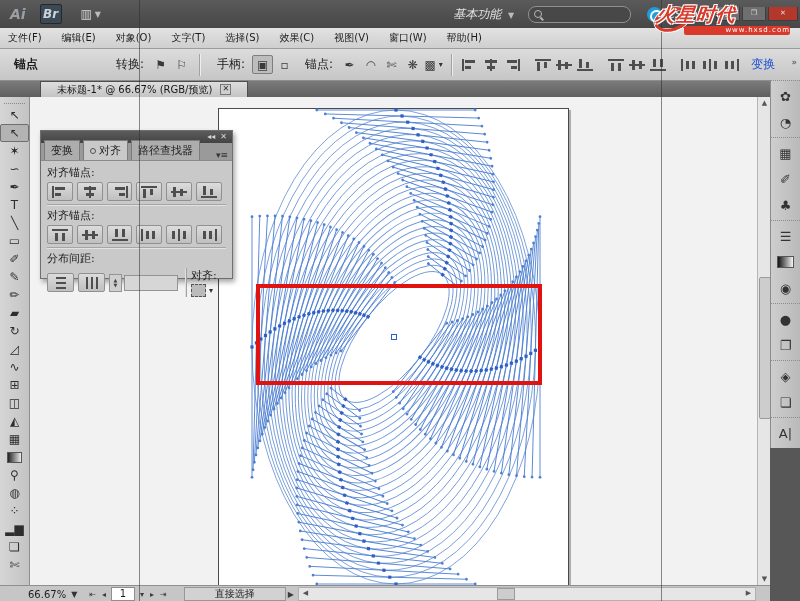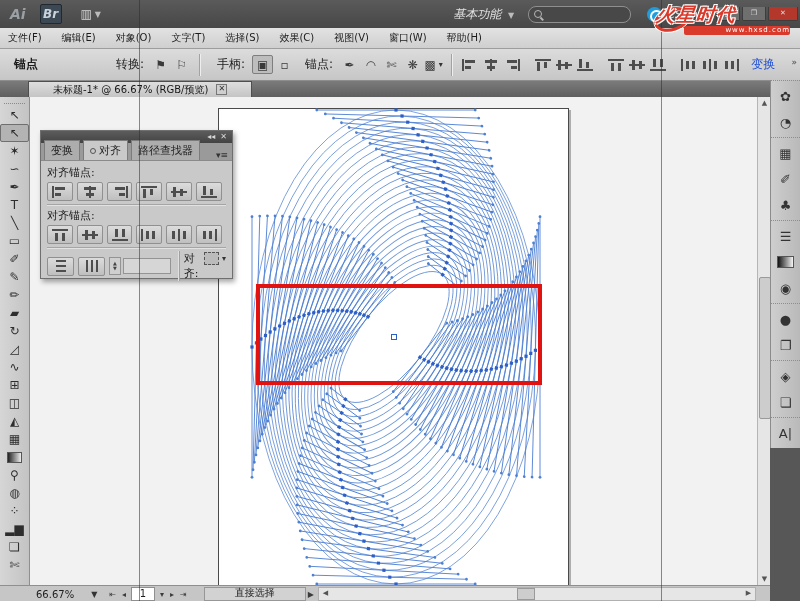--- a/index.html
+++ b/index.html
@@ -88,22 +88,22 @@
   .di-right i:nth-child(3){left:8px;top:2px;width:3px;height:8px}
   .sp-v i:nth-child(1){left:3px;top:0;width:10px;height:2px}
   .sp-v i:nth-child(2){left:3px;top:5px;width:10px;height:2px}
   .sp-v i:nth-child(3){left:3px;top:10px;width:10px;height:2px}
   .sp-h i:nth-child(1){left:2px;top:0;width:2px;height:12px}
   .sp-h i:nth-child(2){left:7px;top:0;width:2px;height:12px}
   .sp-h i:nth-child(3){left:12px;top:0;width:2px;height:12px}
   
   #tabbar{position:absolute;left:0;top:81px;width:770px;height:16px;background:linear-gradient(#7b7b7b,#5f5f5f);
     border-bottom:1px solid #4a4a4a;display:flex;align-items:flex-end;}
-  #doc-tab{margin-left:28px;height:15px;background:linear-gradient(#dedede,#c4c4c4);border:1px solid #4e4e4e;
-    border-bottom:none;display:flex;align-items:center;padding:0 24px;font-size:10px;color:#161616;}
+  #doc-tab{margin-left:40px;height:15px;background:linear-gradient(#dedede,#c4c4c4);border:1px solid #4e4e4e;
+    border-bottom:none;display:flex;align-items:center;padding:0 16px;font-size:10px;color:#161616;}
   #doc-tab .close{margin-left:8px;font-size:8px;color:#333;border:1px solid #777;width:9px;height:9px;
     line-height:8px;text-align:center;background:#cfcfcf;}
   
   #toolbar{position:absolute;left:0;top:97px;width:29px;height:488px;background:linear-gradient(90deg,#d6d6d6,#c3c3c3);
     border-right:1px solid #8e8e8e;}
   #toolbar .grip{height:5px;border-bottom:1px dotted #8a8a8a;margin:1px 4px 2px;}
   .tool{width:29px;height:18px;display:flex;align-items:center;justify-content:center;font-size:12px;color:#2e2e2e;}
   .tool.active{background:#b3b3b3;border:1px solid #6f6f6f;width:27px;height:16px;border-radius:2px;}
   .tool .grad{width:13px;height:9px;border:1px solid #555;background:linear-gradient(90deg,#222,#eee);}
   
@@ -126,41 +126,41 @@
   #panel-body{padding:3px 6px 0;}
   .psec-label{font-size:11px;margin:1px 0 2px;}
   .prow{display:flex;align-items:center;margin-bottom:2px;}
   .pbtn{width:25px;height:17px;display:inline-flex;align-items:center;justify-content:center;margin-right:4px;
     background:linear-gradient(#dcdcdc,#bfbfbf);border:1px solid #909090;border-radius:2px;}
   .pdivider{height:1px;background:#a5a5a5;box-shadow:0 1px 0 #e2e2e2;margin:3px 0;}
   #spacing-input{width:52px;height:14px;background:#d6d6d6;border:1px solid #949494;margin-left:2px;}
   #spinner{width:11px;height:16px;border:1px solid #949494;background:#cfcfcf;display:flex;flex-direction:column;
     align-items:center;justify-content:center;font-size:5px;color:#444;line-height:5px;}
   #align-to{margin-left:8px;border-left:1px solid #a0a0a0;box-shadow:-1px 0 0 #e0e0e0;padding-left:4px;
-    display:flex;flex-direction:row;align-items:flex-start;}
+    display:flex;flex-direction:column;align-items:flex-start;}
   #art-sel{width:13px;height:11px;border:1px dashed #555;background:#bbb;display:inline-block;}
   
   #dock{position:absolute;left:770px;top:80px;width:30px;height:521px;background:#575757;}
   #dock-icons{background:linear-gradient(90deg,#cecece,#b9b9b9);border-left:1px solid #8b8b8b;}
   .dock-group{border-top:1px dotted #8d8d8d;padding:2px 0;}
   .dock-icon{height:26px;display:flex;align-items:center;justify-content:center;font-size:13px;color:#333;}
   .dock-icon .grad{width:15px;height:10px;border:1px solid #555;background:linear-gradient(90deg,#111,#f5f5f5);}
   
   #vscroll{position:absolute;left:757px;top:97px;width:13px;height:488px;background:#e6e6e6;border-left:1px solid #b5b5b5;}
   .sarrow{position:absolute;left:0;width:13px;height:12px;font-size:7px;color:#555;text-align:center;line-height:12px;}
   #vthumb{position:absolute;left:1px;top:180px;width:10px;height:140px;background:#cdcdcd;border:1px solid #9a9a9a;border-radius:2px;}
   
   #statusbar{position:absolute;left:0;top:585px;width:770px;height:16px;background:#c6c6c6;border-top:1px solid #8f8f8f;
     display:flex;align-items:center;font-size:10px;color:#1d1d1d;}
-  #zoom-box{margin-left:36px;display:flex;align-items:center;gap:12px;}
+  #zoom-box{margin-left:28px;display:flex;align-items:center;}
   #zoom-box .dd{color:#333;margin-left:5px;}
   .navbtn{font-size:8px;color:#3c3c3c;margin:0 3px;}
   #page-num{width:22px;height:12px;background:#fff;border:1px solid #8f8f8f;text-align:center;line-height:12px;margin:0 2px;}
   #status-field{width:100px;height:12px;background:#d2d2d2;border:1px solid #979797;text-align:center;line-height:12px;
-    margin-left:14px;font-size:10px;font-family:Liberation Mono, monospace;}
+    margin-left:14px;font-size:10px;}
   #status-flyout{font-size:8px;color:#3c3c3c;margin:0 4px 0 2px;}
   #hscroll{position:relative;flex:1;height:12px;background:#e6e6e6;border:1px solid #b0b0b0;margin-right:14px;}
   #hthumb{position:absolute;left:198px;top:0px;width:16px;height:10px;background:#cdcdcd;border:1px solid #9a9a9a;}
   #hscroll .sarrow{height:10px;line-height:10px;}
   
   .artifact{position:absolute;top:0;width:1px;height:601px;background:rgba(45,45,45,0.55);z-index:40;}
   #watermark{position:absolute;left:656px;top:2px;width:142px;height:40px;z-index:50;pointer-events:none;}
   #wm-text{font-size:19px;font-weight:bold;font-style:italic;color:#d93a2b;letter-spacing:1px;
     text-shadow:-1px -1px 0 #fff,1px -1px 0 #fff,-1px 1px 0 #fff,1px 1px 0 #fff;transform:skewX(-6deg);white-space:nowrap;}
   #wm-swoosh{position:absolute;left:-2px;top:6px;width:30px;height:17px;border:3px solid #d93a2b;border-radius:50%;
@@ -954,20 +954,21 @@
             </span>
             <span class="pbtn">
               <span class="ai di-right">
                 <i></i>
                 <i></i>
                 <i></i>
               </span>
             </span>
           </div>
         <div class="pdivider"></div>
+        <div class="psec-label">分布间距:</div>
         <div class="prow">
           <span id="p-space-icons" style="display:inline-flex;">
               <span class="pbtn">
                 <span class="ai sp-v">
                   <i></i>
                   <i></i>
                   <i></i>
                 </span>
               </span>
               <span class="pbtn">

